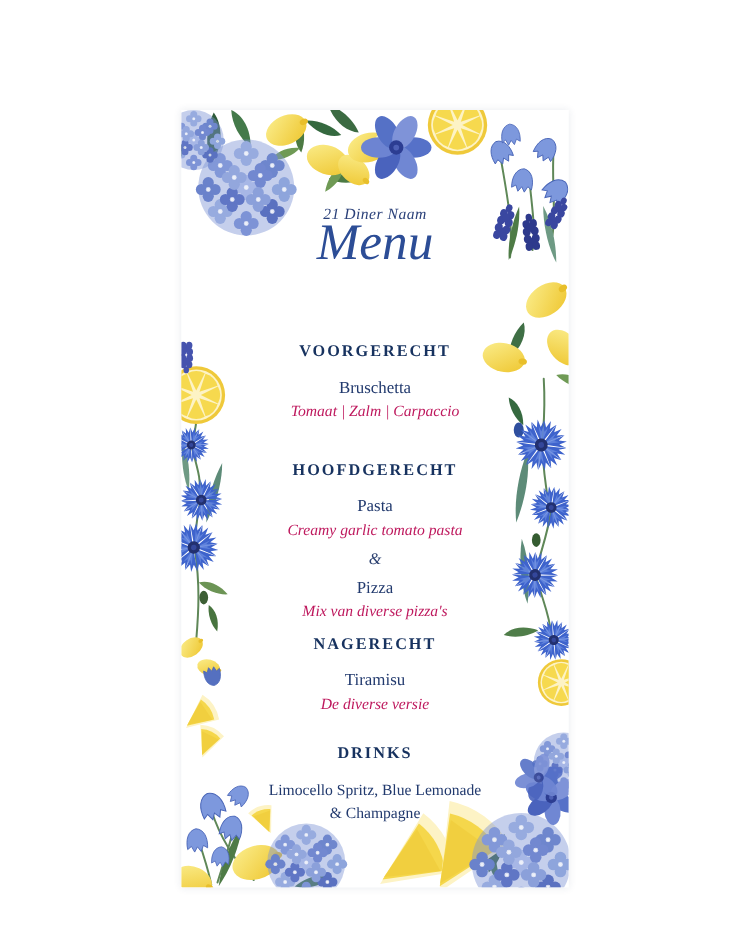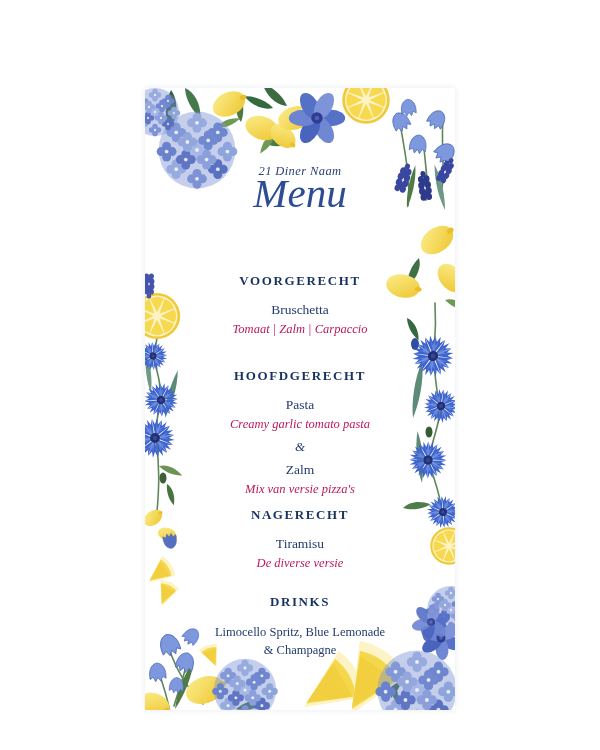--- a/index.html
+++ b/index.html
@@ -288,22 +288,22 @@
       </section>
 
       <section class="menu-section" id="sec-hoofdgerecht">
         <h2>HOOFDGERECHT</h2>
         <div class="dish">
           <div class="dish-name">Pasta</div>
           <div class="dish-detail">Creamy garlic tomato pasta</div>
         </div>
         <div class="sep">&amp;</div>
         <div class="dish">
-          <div class="dish-name">Zalm</div>
-          <div class="dish-detail">Mix van versie pizza's</div>
+          <div class="dish-name">Pizza</div>
+          <div class="dish-detail">Mix van diverse pizza's</div>
         </div>
       </section>
 
       <section class="menu-section" id="sec-nagerecht">
         <h2>NAGERECHT</h2>
         <div class="dish">
           <div class="dish-name">Tiramisu</div>
           <div class="dish-detail">De diverse versie</div>
         </div>
       </section>

